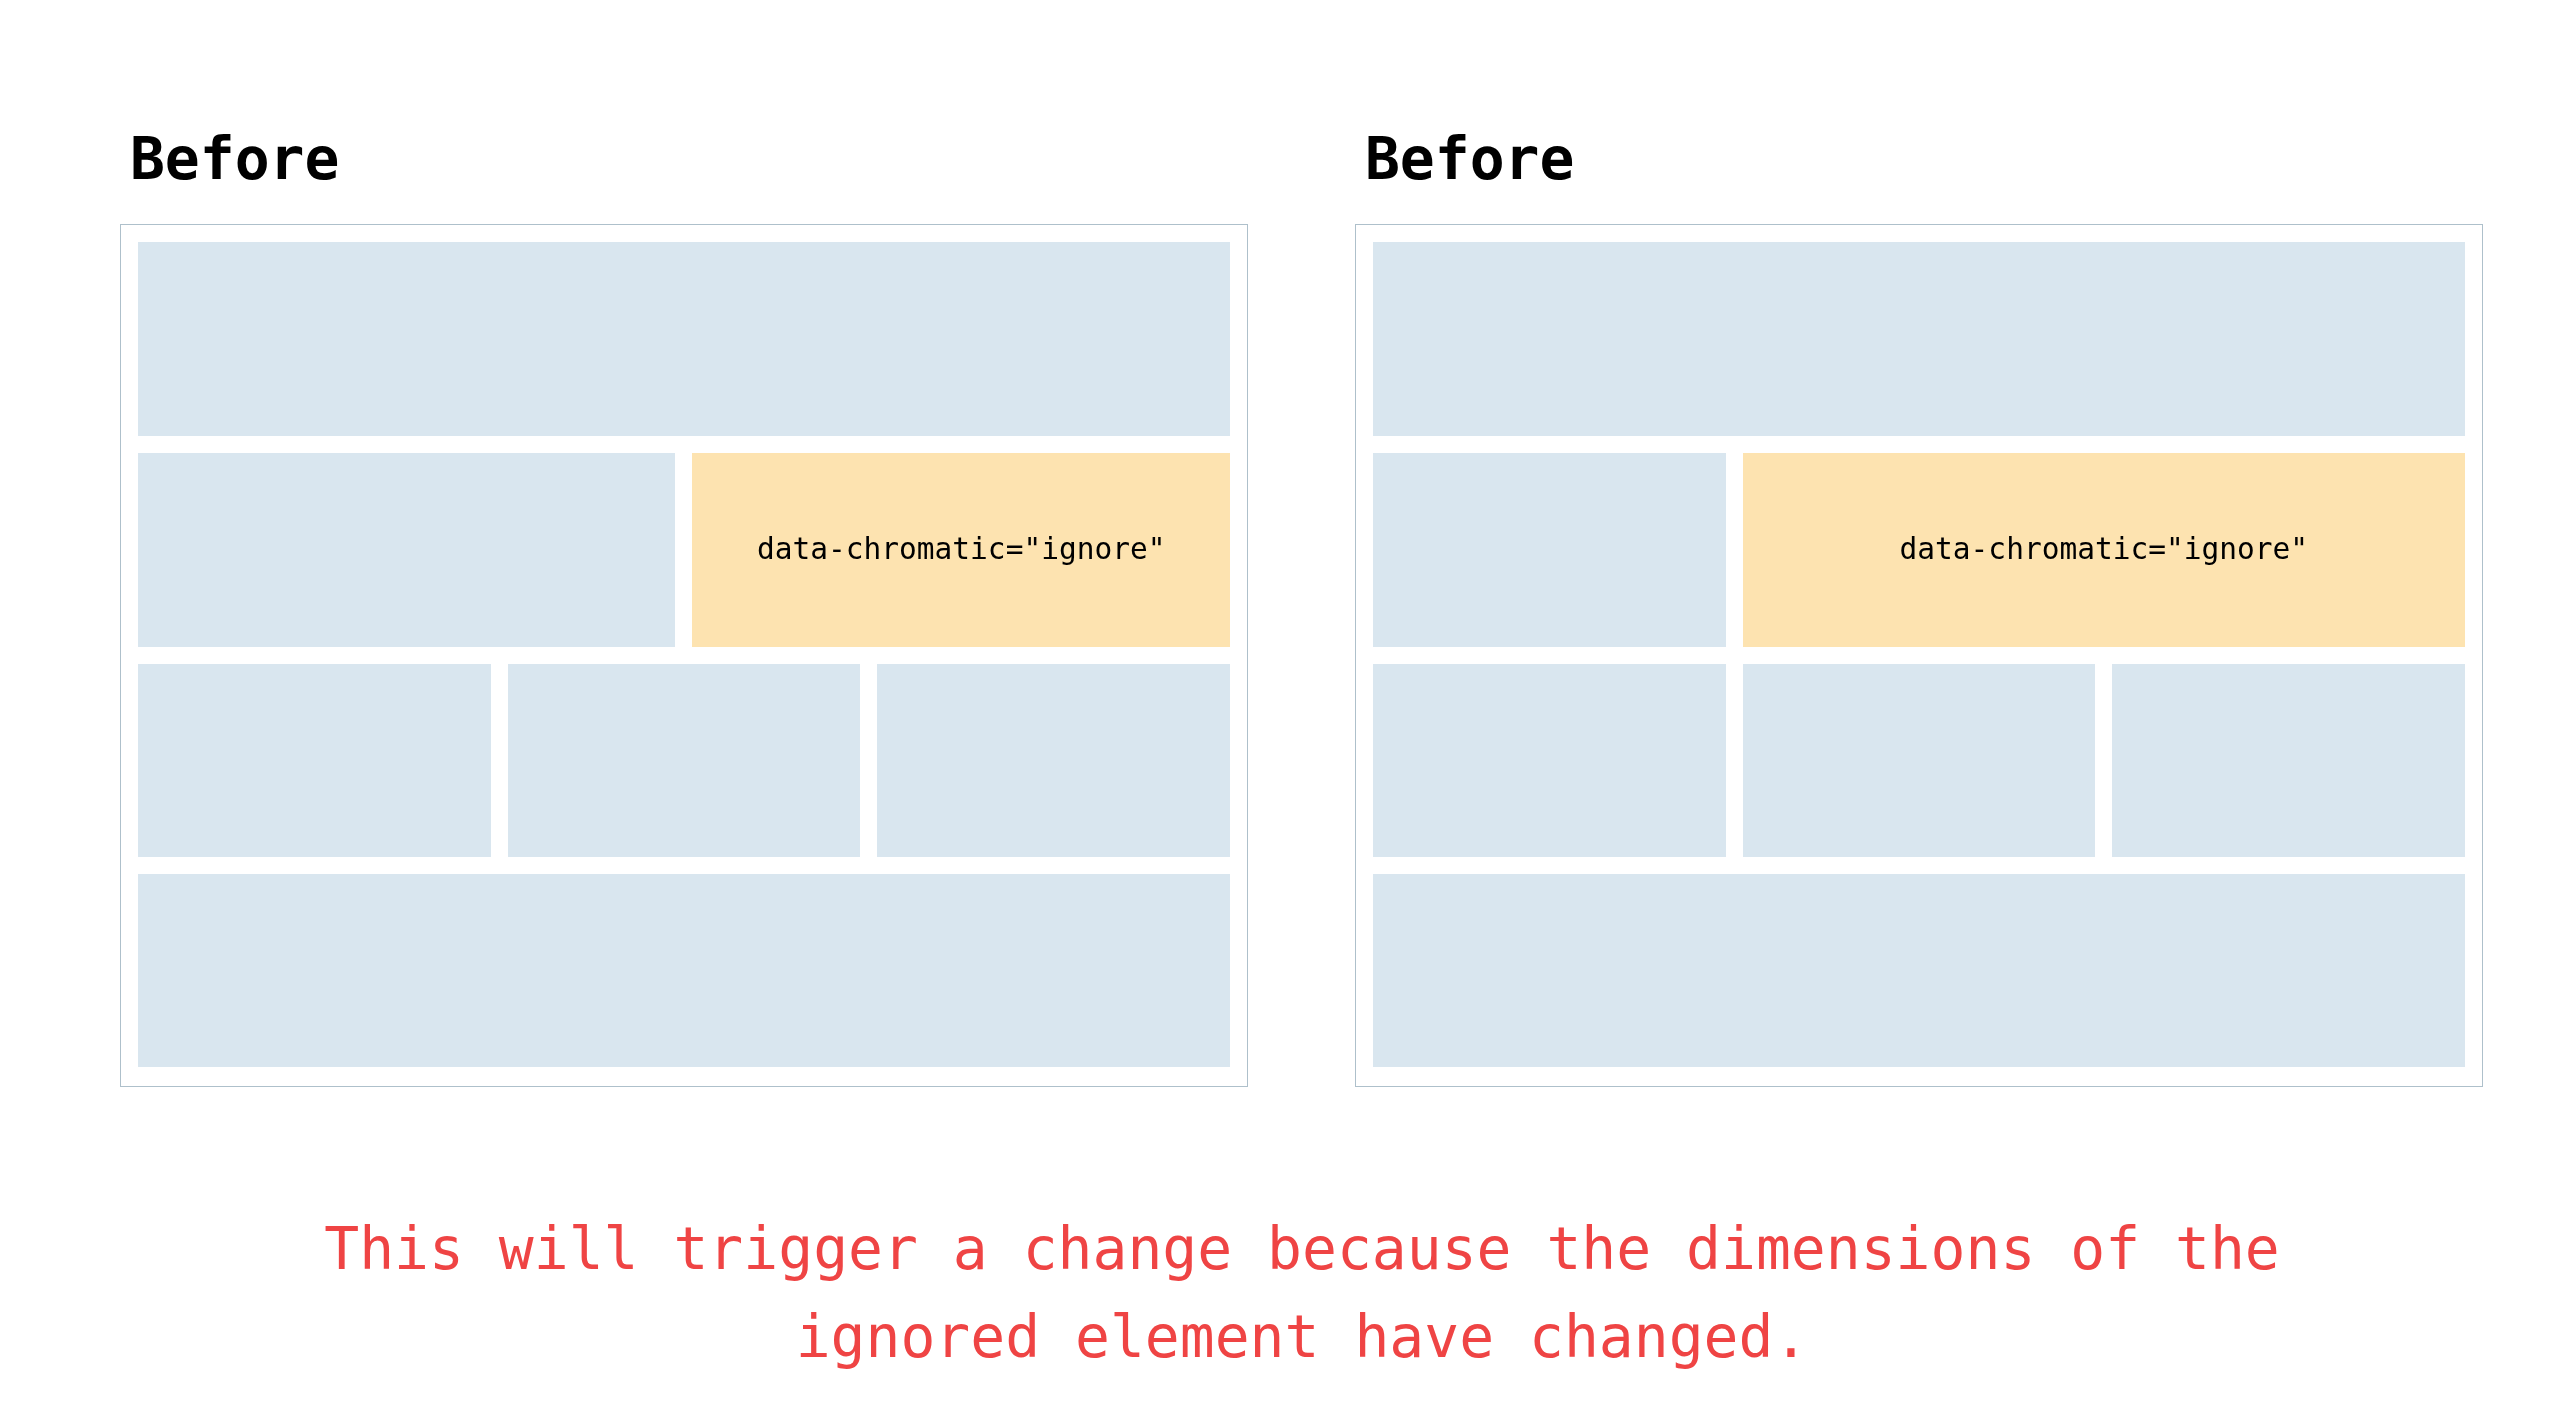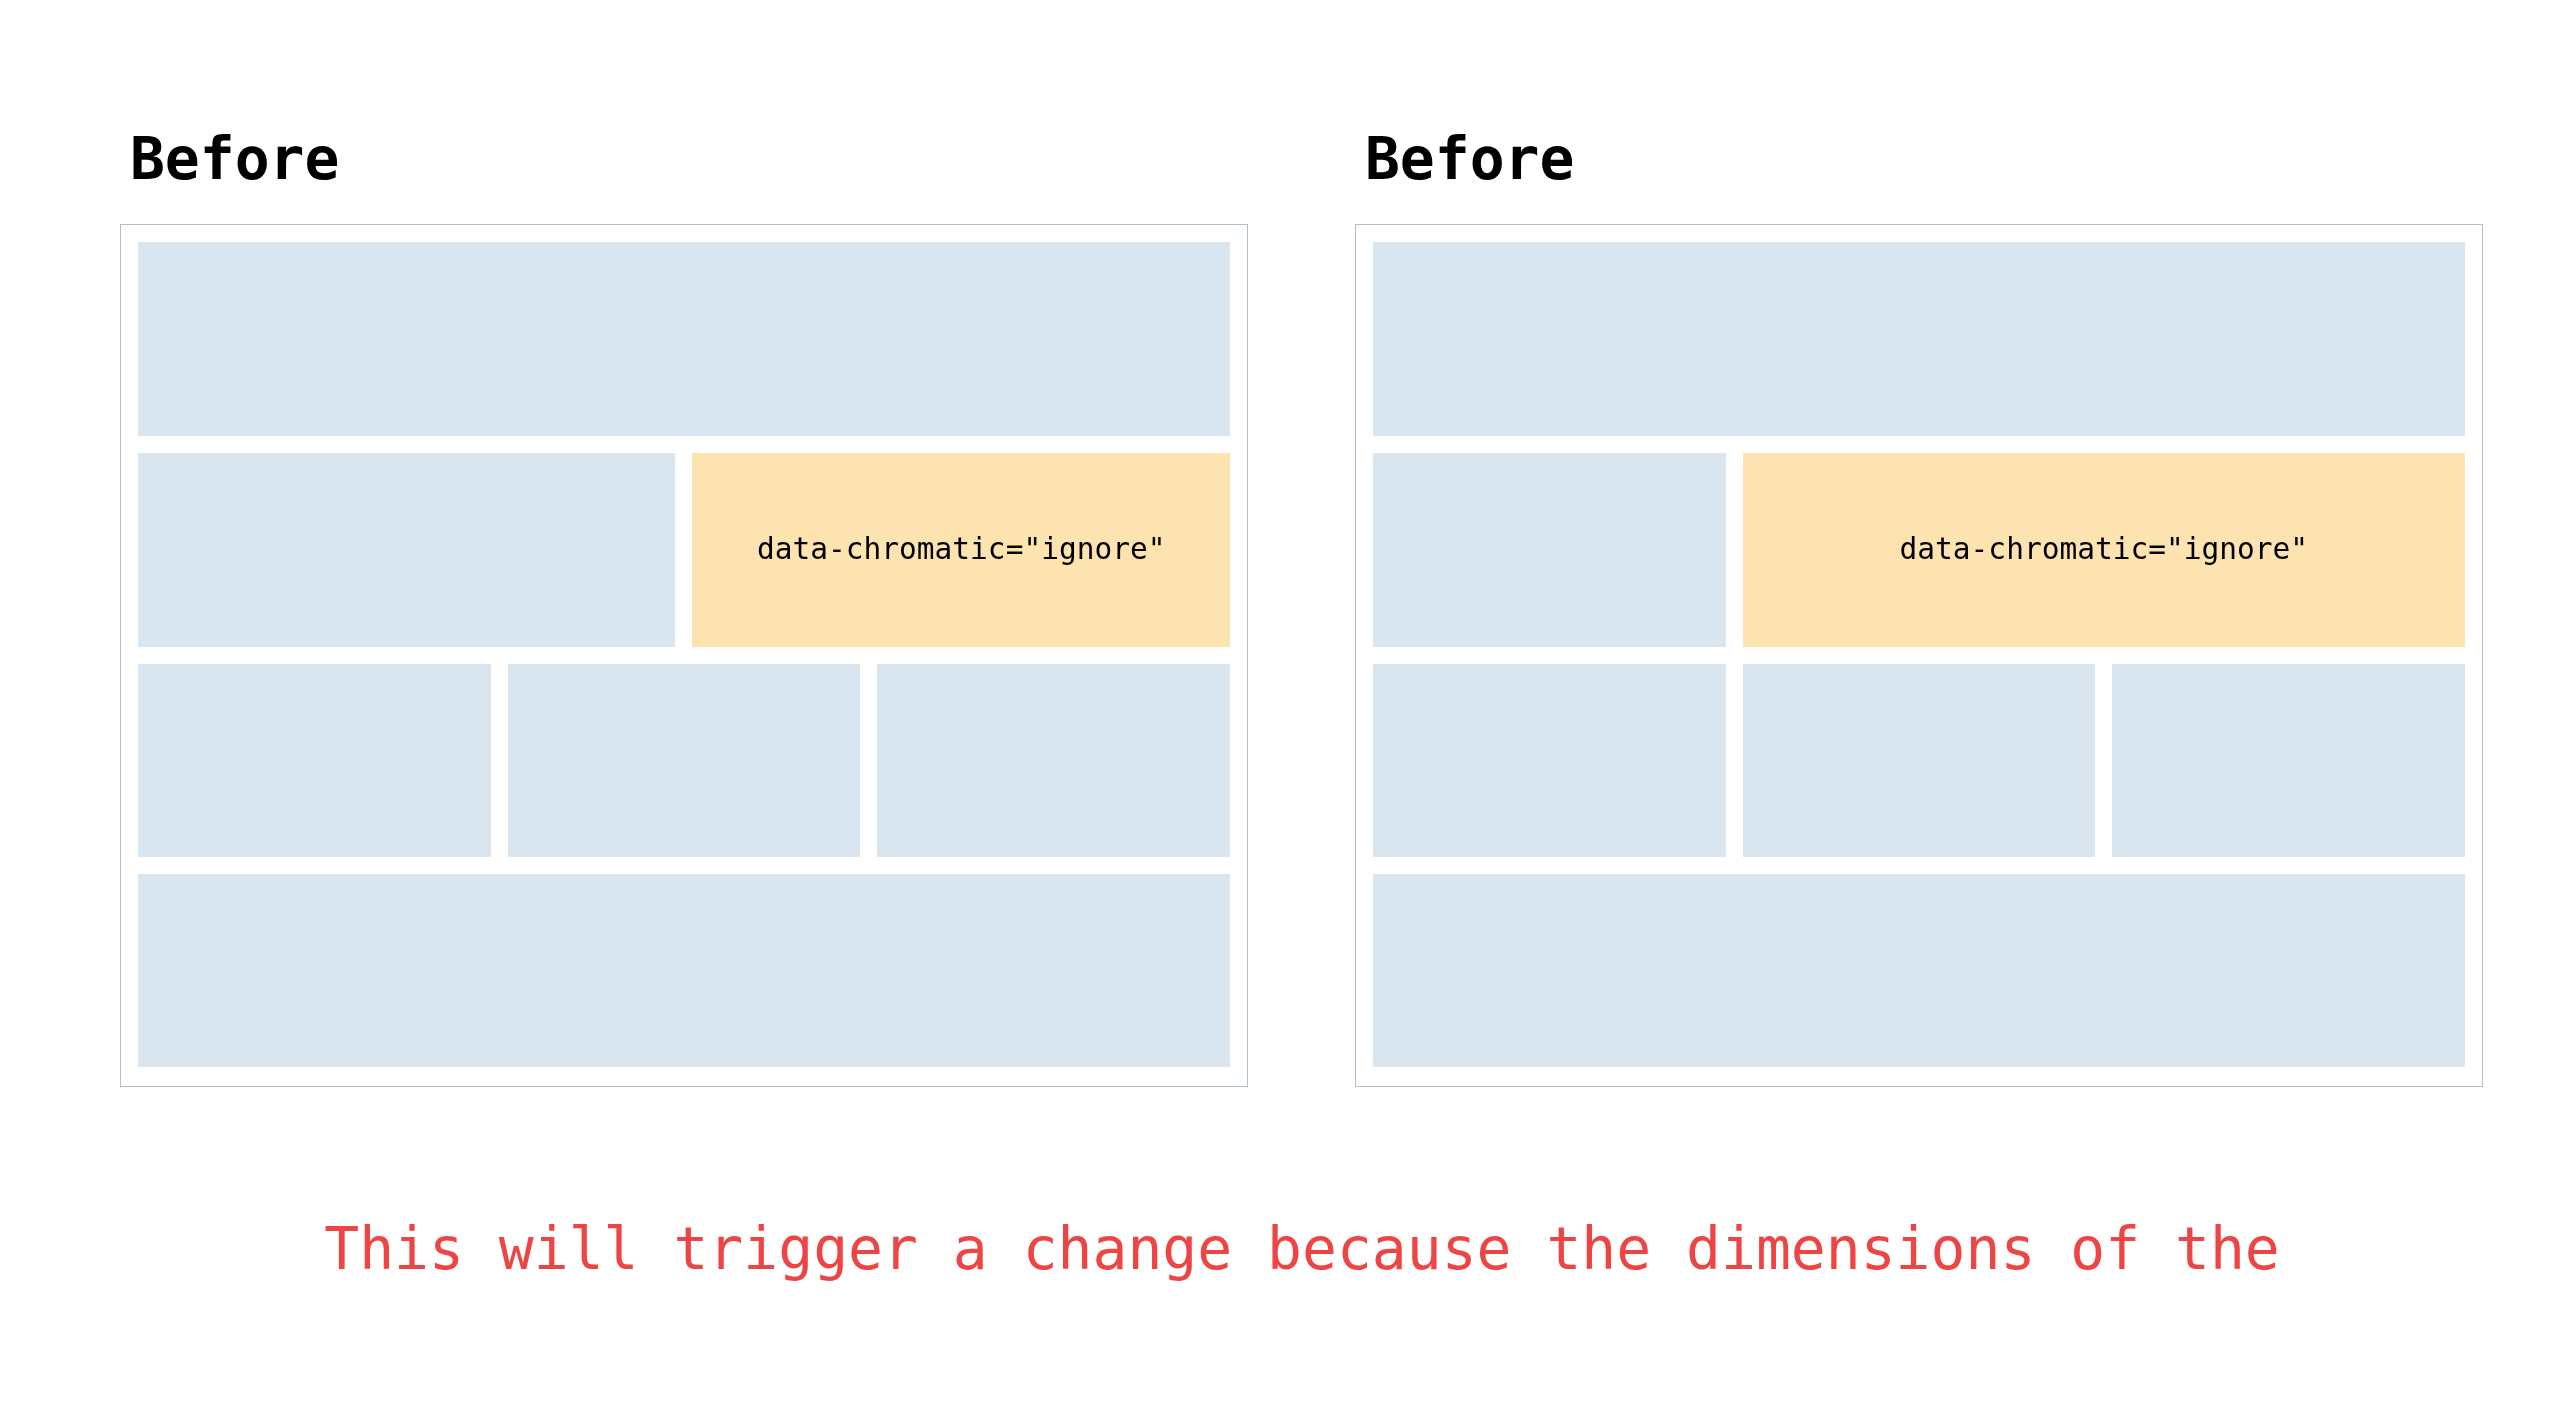--- a/index.html
+++ b/index.html
@@ -97,16 +97,17 @@
         <div class="box third"></div>
         <div class="box third"></div>
         <div class="box full"></div>
       </div>
     </section>
 
   </div>
 
   <p class="caption">
     <span>This will trigger a change because the dimensions of the</span><br>
+    <span>ignored element have changed.</span>
   </p>
 
 </div>
 
 
 </body></html>

